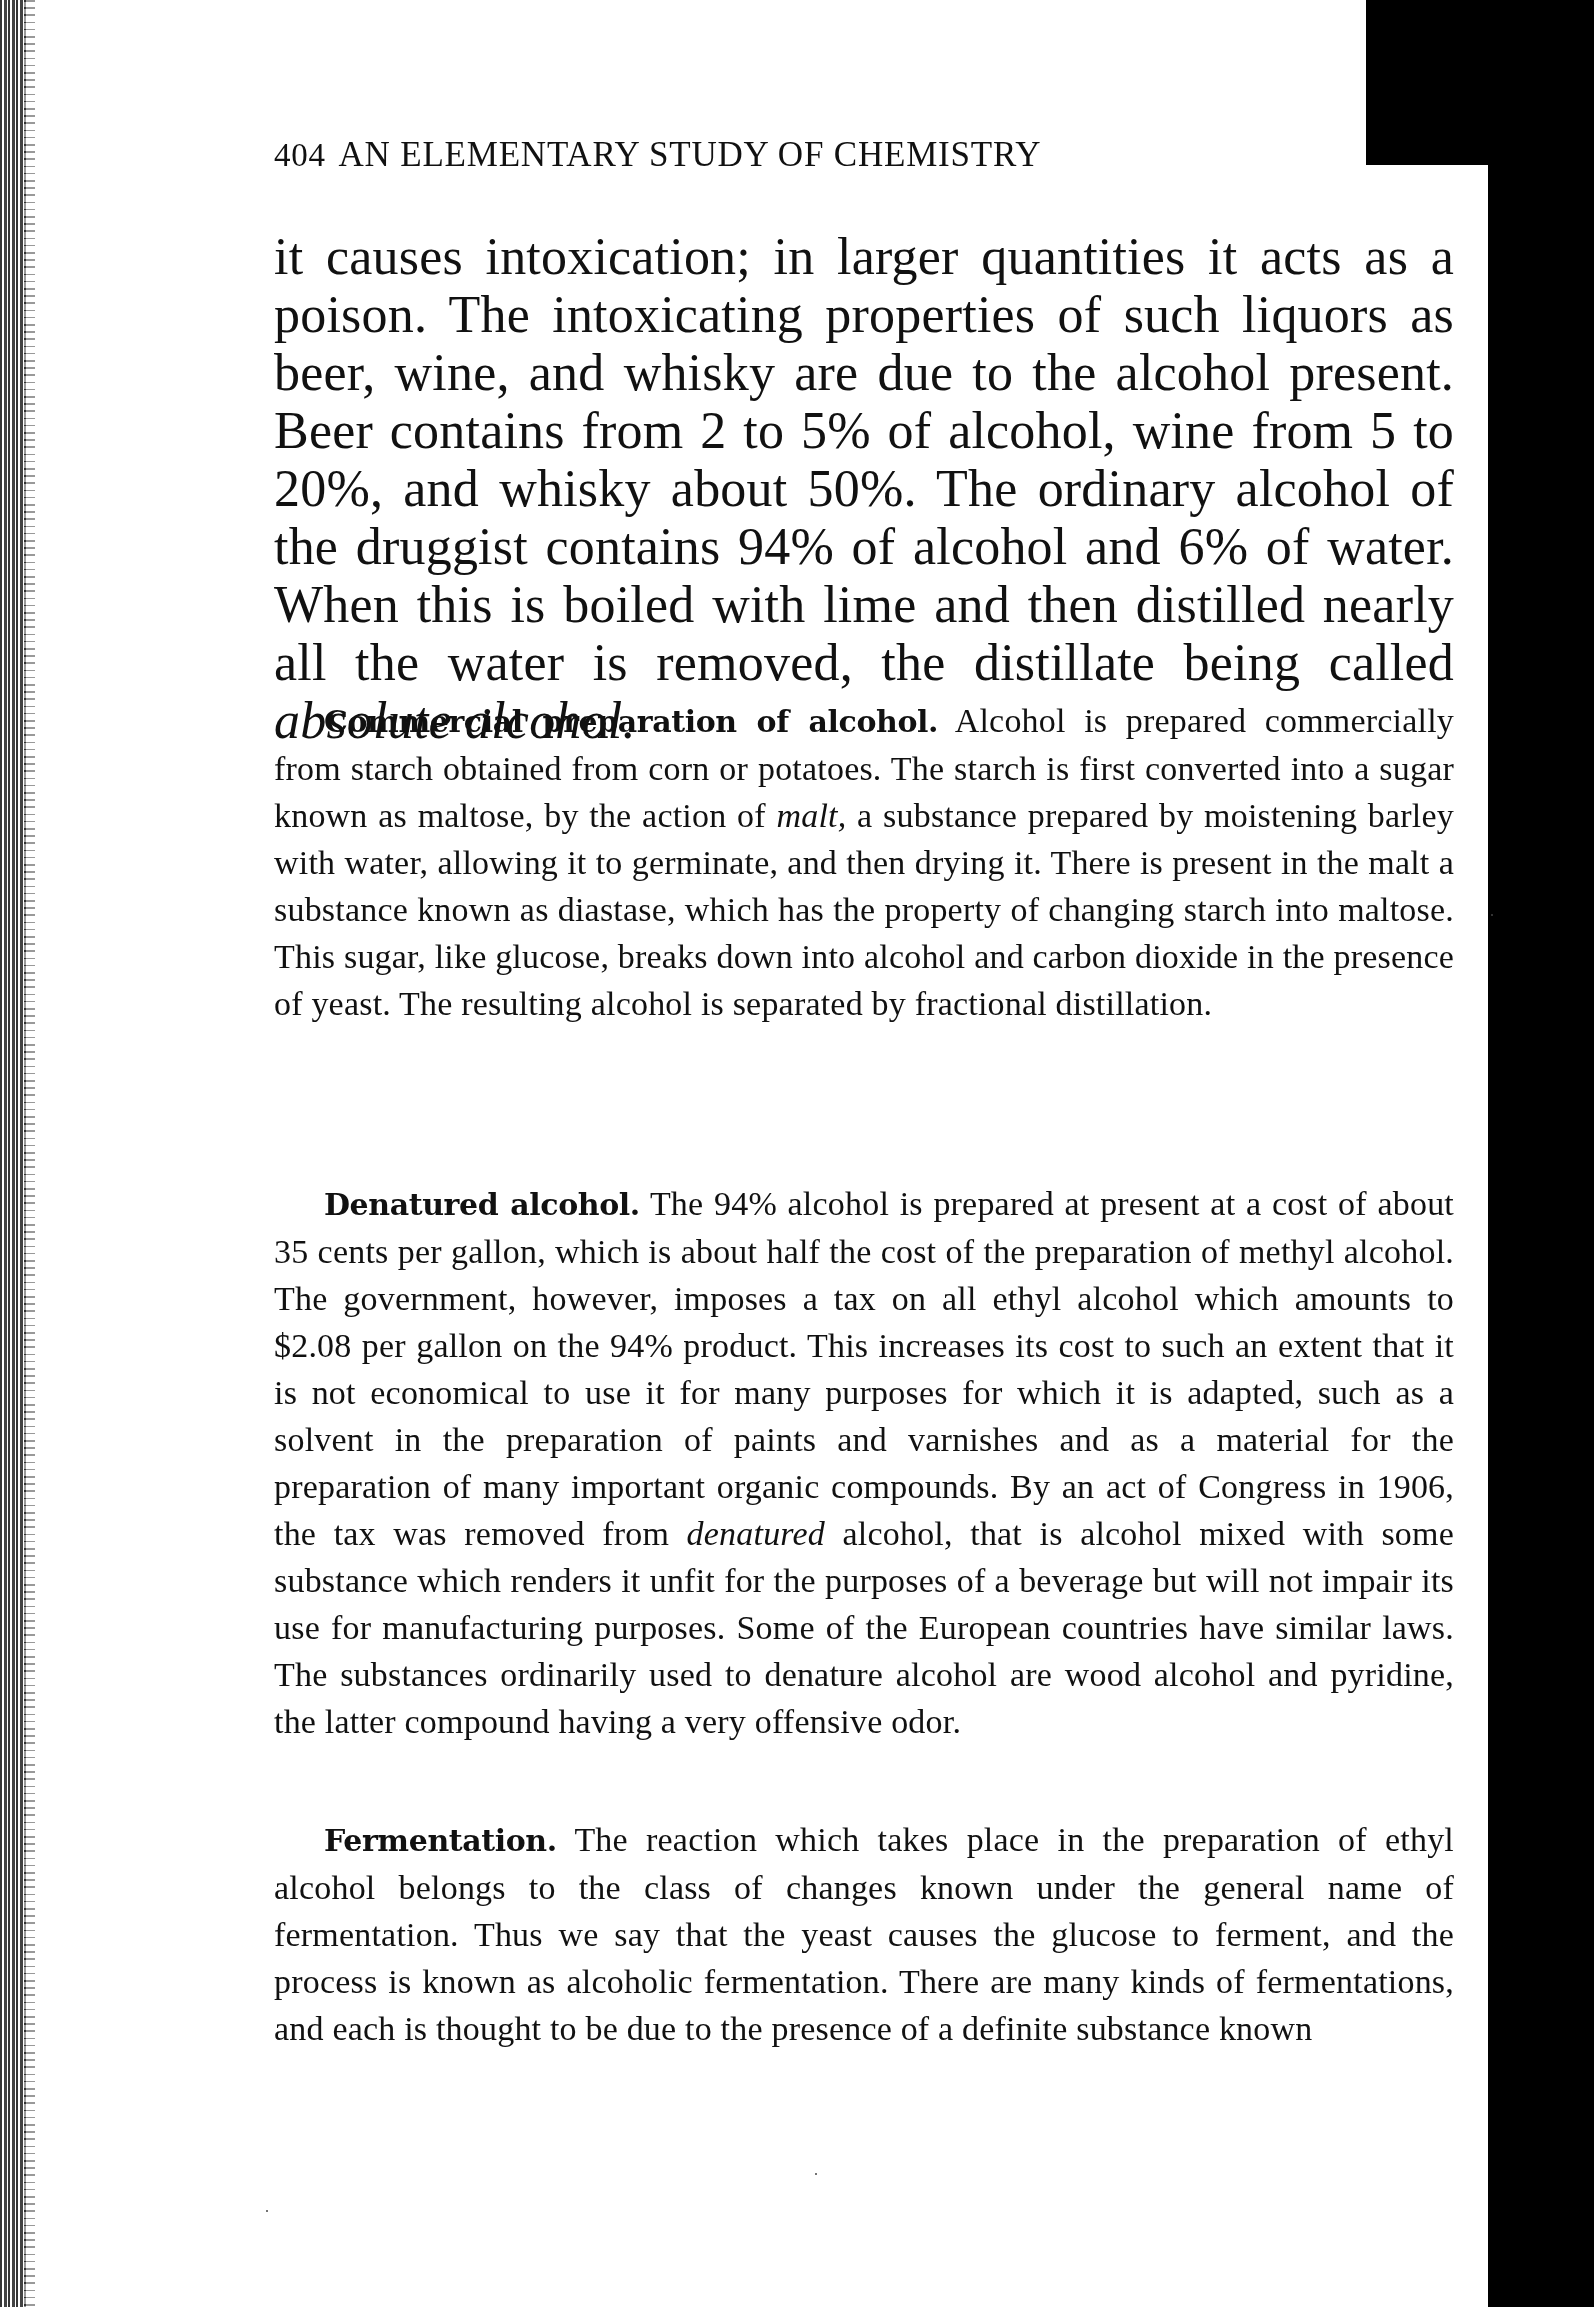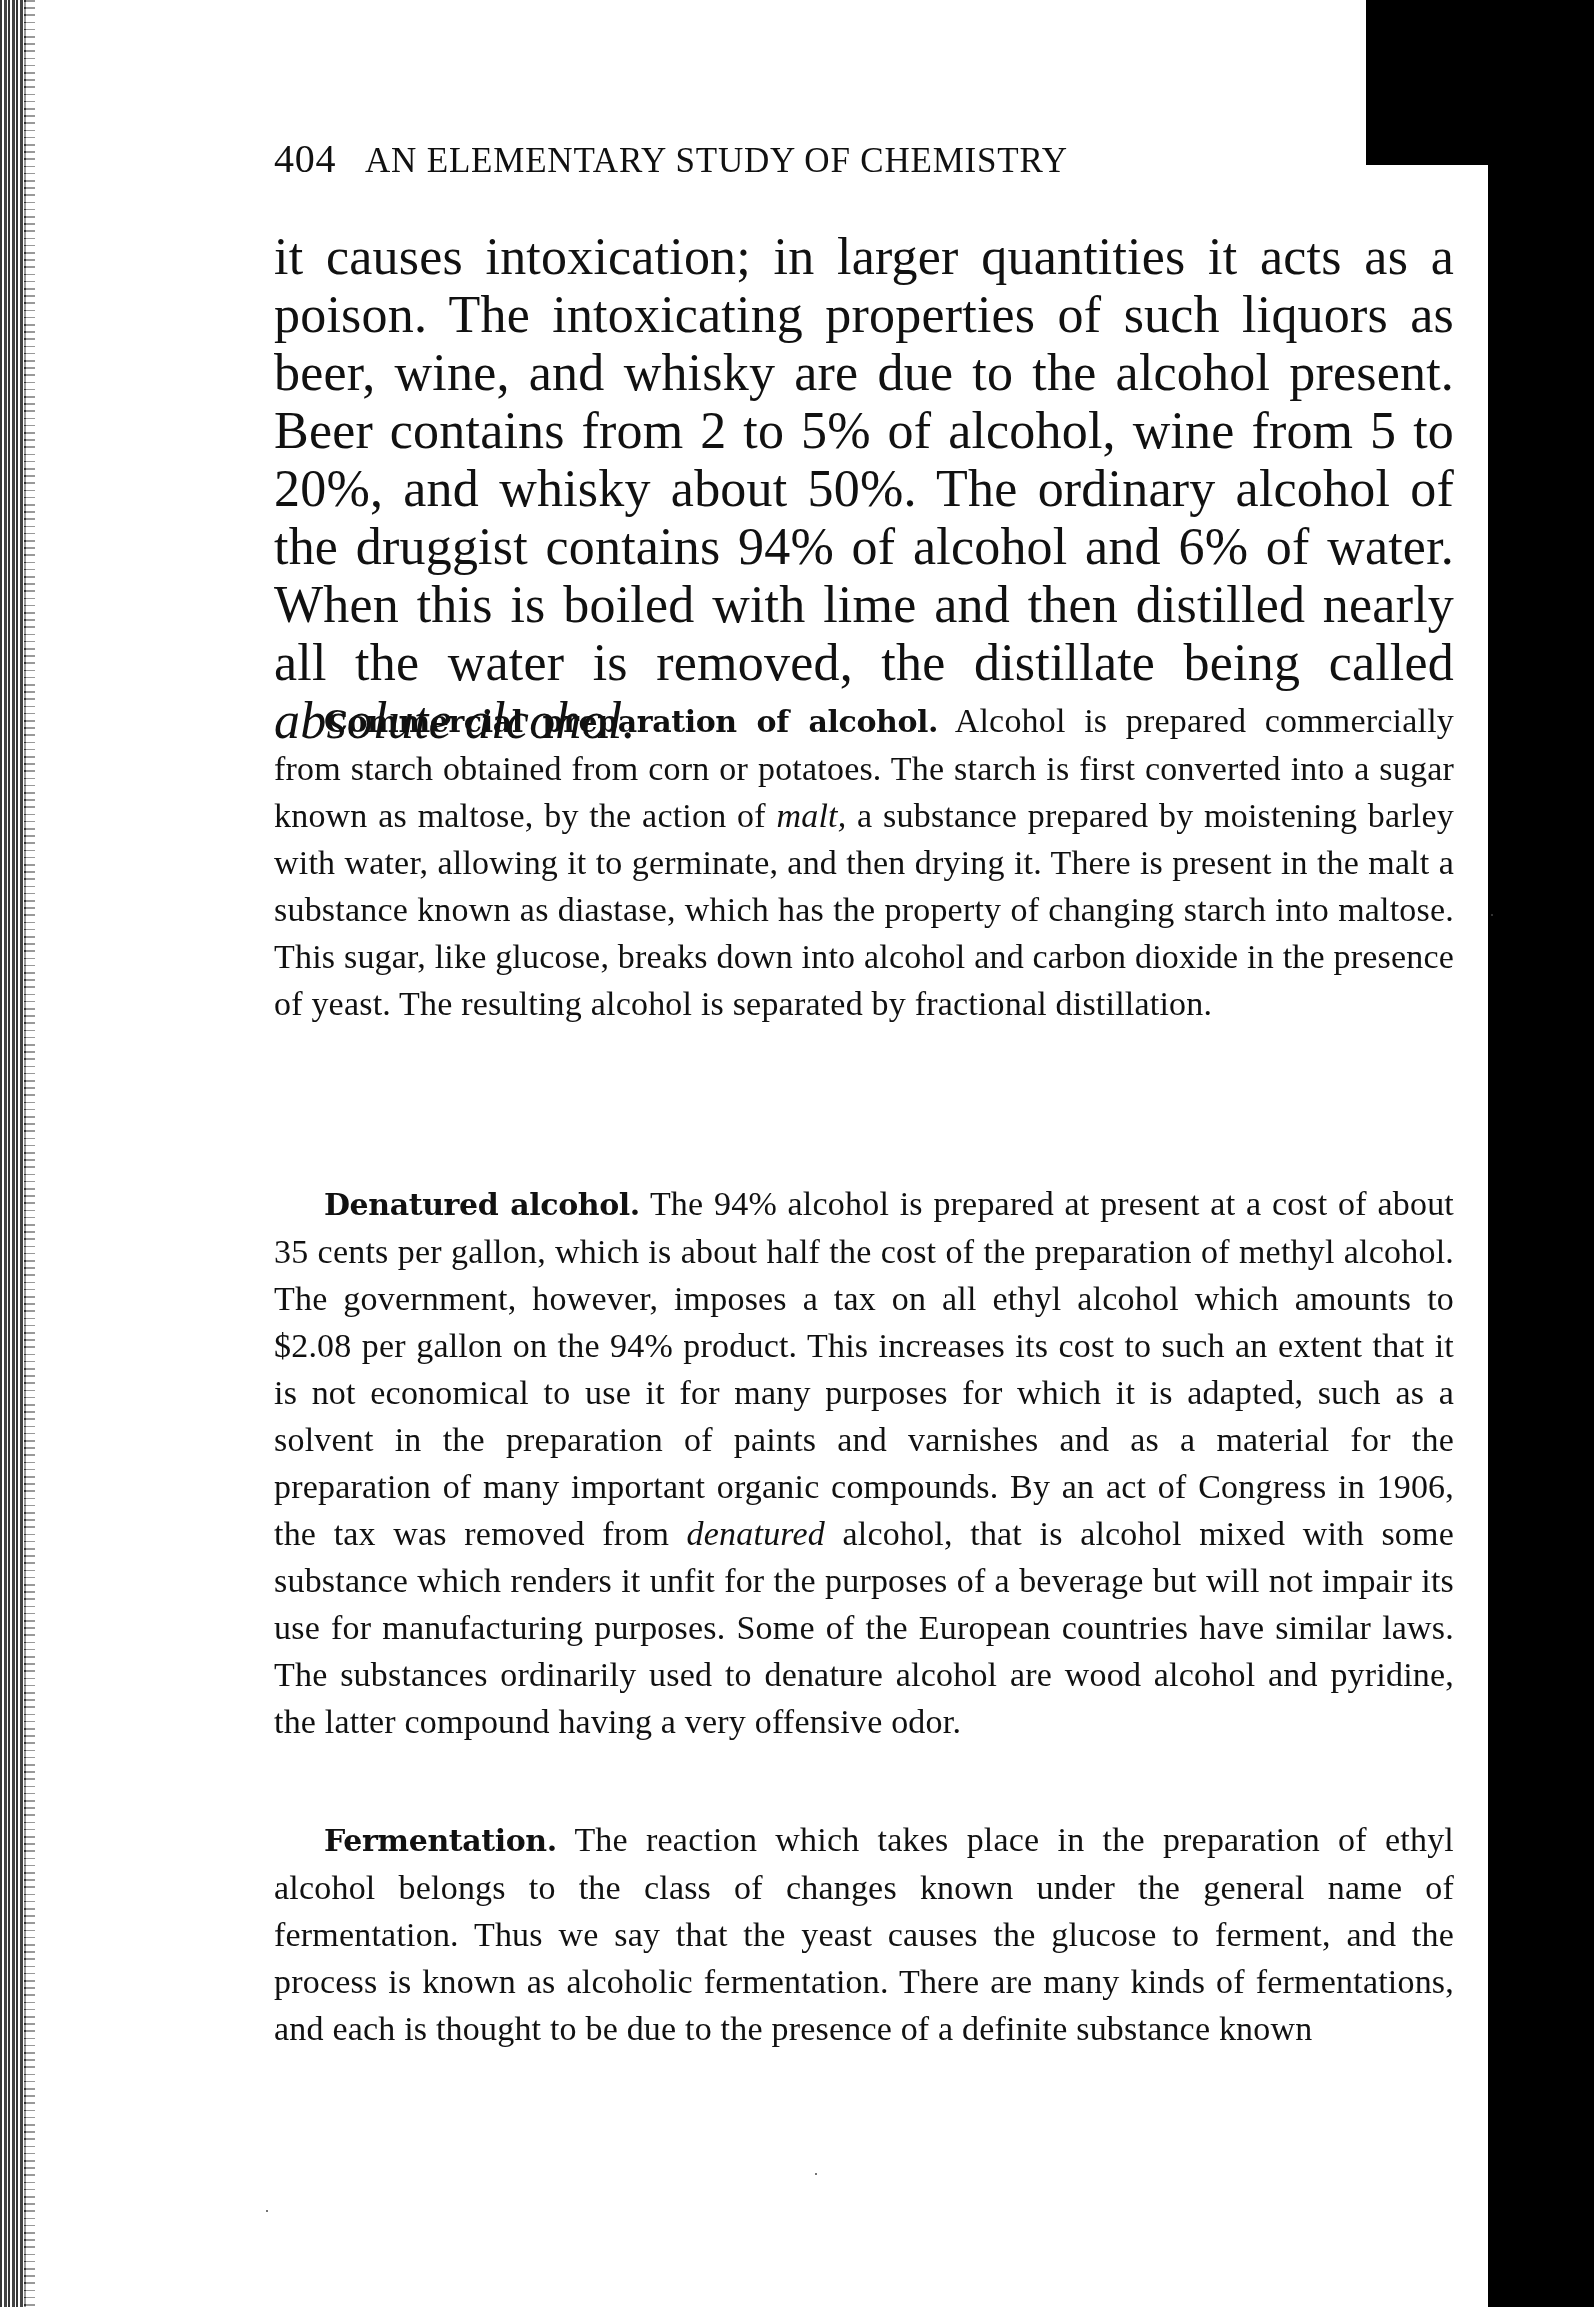--- a/index.html
+++ b/index.html
@@ -21,21 +21,21 @@
   .edge-black {
     position: absolute; left: 1488px; top: 0; width: 107px; height: 2307px; background: #000;
   }
   .edge-black-top {
     position: absolute; left: 1366px; top: 0; width: 129px; height: 165px; background: #000;
   }
   .header {
     position: absolute; left: 274px; top: 135px; width: 1095px;
     font-size: 35px; letter-spacing: 0.8px; white-space: nowrap;
   }
-  .header .pageno { font-size: 40px; margin-right: 21px; }
+  .header .pageno { font-size: 33px; margin-right: 5px; }
   .lead {
     position: absolute; left: 274px; top: 228px; width: 1180px;
     font-size: 52px; line-height: 58px; text-align: justify;
     letter-spacing: 0.2px;
   }
   .section {
     position: absolute; left: 274px; width: 1180px;
     font-size: 34px; line-height: 47px; text-align: justify;
     text-indent: 50px; letter-spacing: 0.2px;
   }

